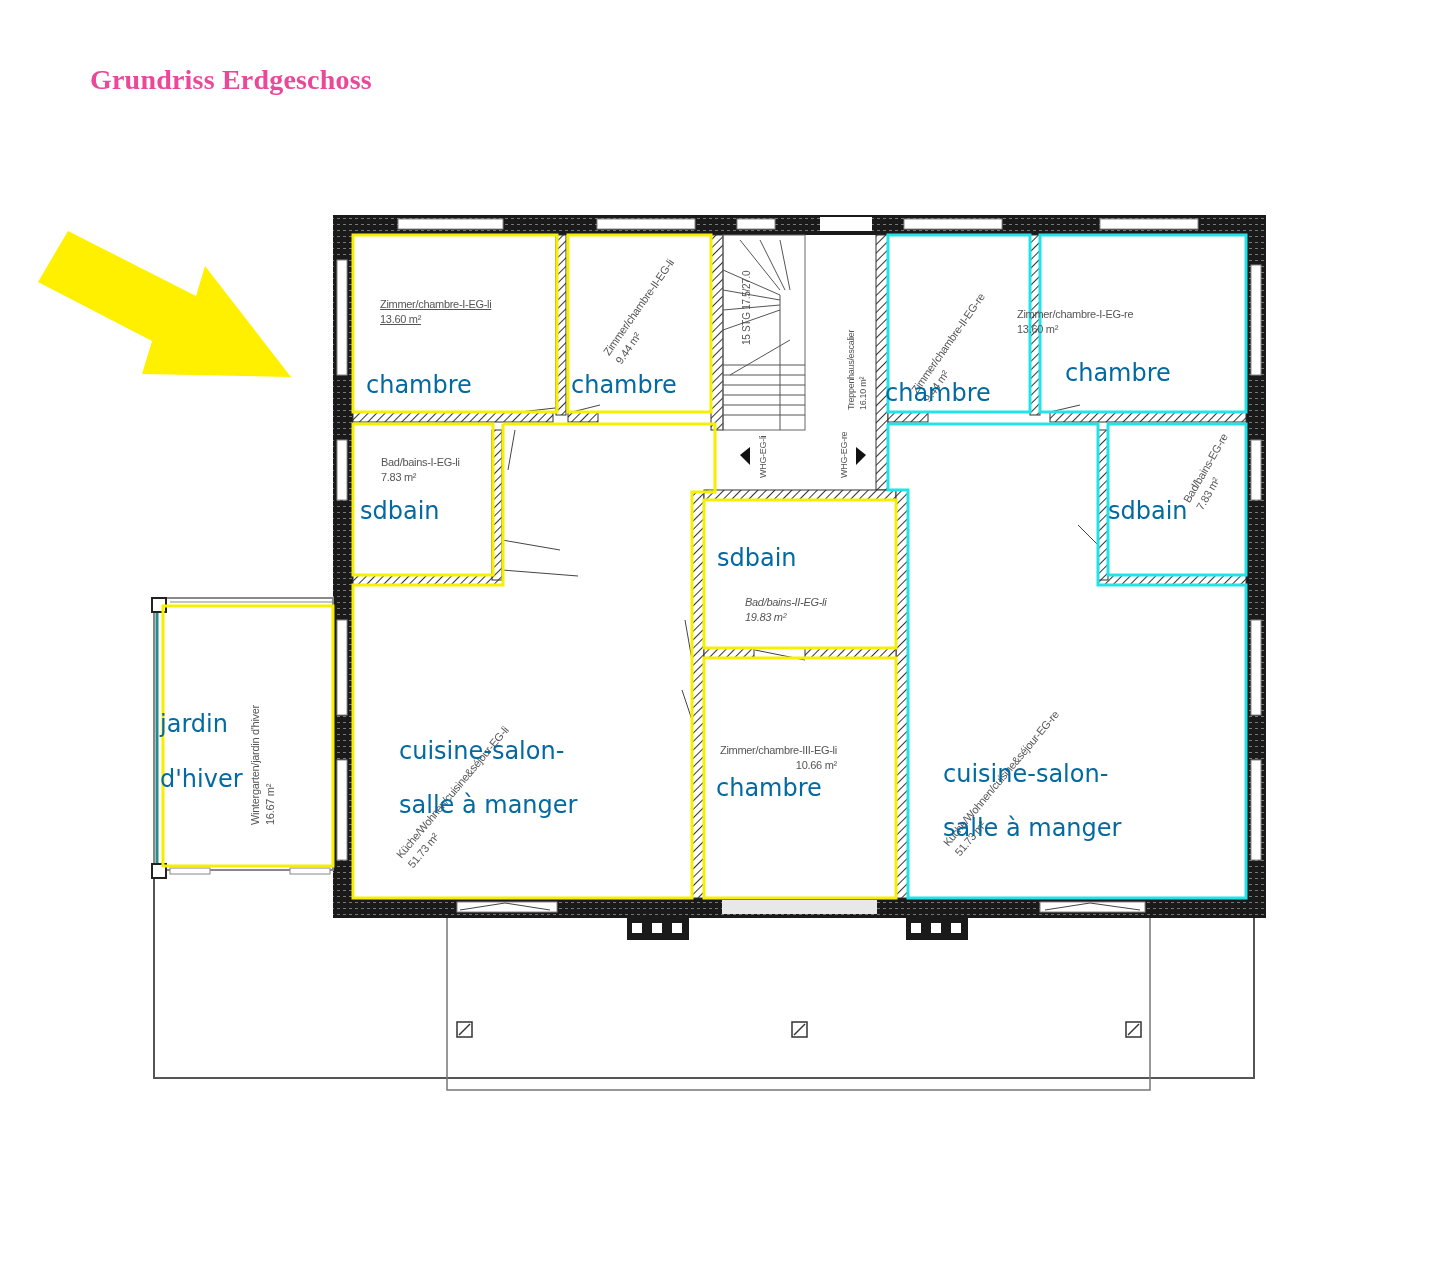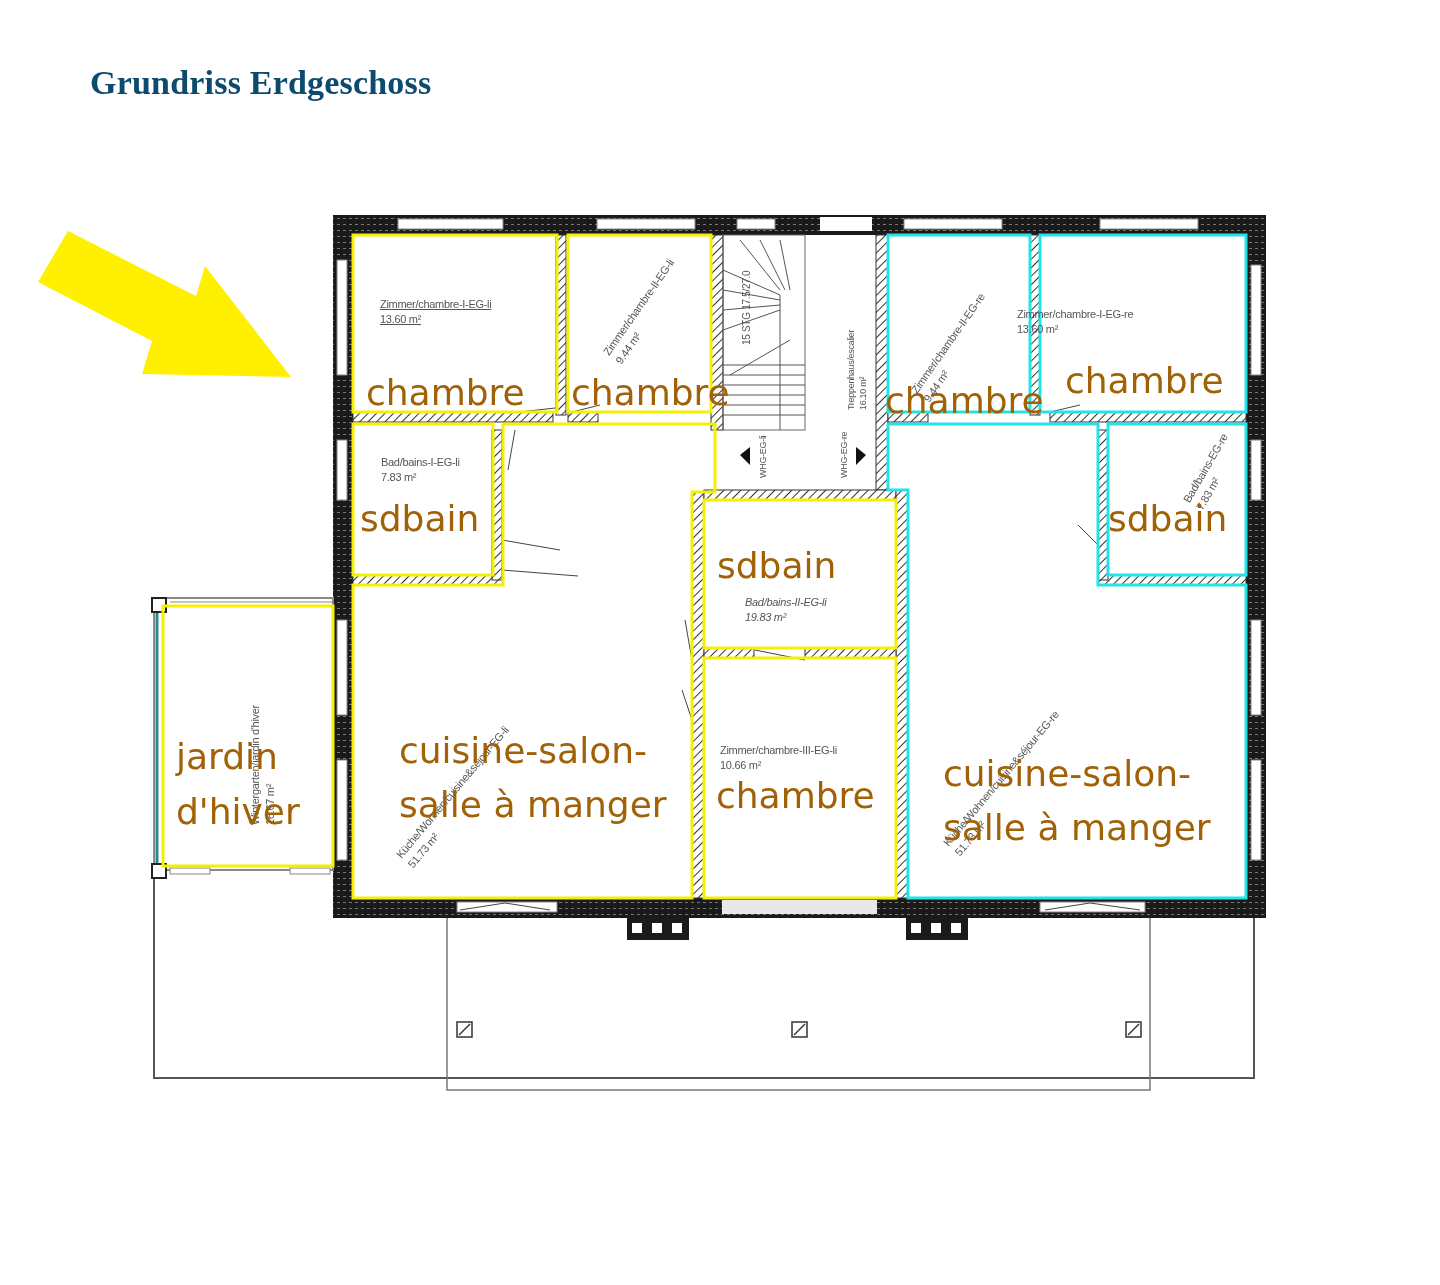--- a/index.html
+++ b/index.html
@@ -1,19 +1,19 @@
 <!DOCTYPE html>
 <html><head>
 <meta charset="utf-8">
 <style>
   html, body { margin: 0; padding: 0; background: #ffffff; }
   body { width: 1440px; height: 1285px; position: relative; overflow: hidden; font-family: "Liberation Sans", sans-serif; }
-  .title { position: absolute; left: 90px; top: 64px; font-family: "Liberation Serif", serif; font-weight: bold; font-size: 34px; color: #0c4a6e; letter-spacing: 0.2px; }
+  .title { position: absolute; left: 90px; top: 64px; font-family: "Liberation Serif", serif; font-weight: bold; font-size: 28px; color: #ec4899; letter-spacing: 0.2px; }
   svg.plan { position: absolute; left: 0; top: 0; }
-  .red-label { position: absolute; color: #a16207; font-family: "DejaVu Sans", sans-serif; font-size: 36px; line-height: 1.15; white-space: nowrap; }
+  .red-label { position: absolute; color: #0369a1; font-family: "DejaVu Sans", sans-serif; font-size: 24px; line-height: 1.15; white-space: nowrap; }
   .cad { position: absolute; color: #555; font-family: "Liberation Sans Narrow", "Liberation Sans", sans-serif; font-size: 11px; line-height: 1.35; white-space: nowrap; transform-origin: 0 0; letter-spacing: -0.3px; }
   .cad .area { display: block; }
 </style>
 </head>
 <body>
 
 <div class="title">Grundriss Erdgeschoss</div>
 
 <svg class="plan" width="1440" height="1285" viewBox="0 0 1440 1285">
   <defs>
@@ -175,21 +175,21 @@
   <span class="area">9.44 m²</span>
 </div>
 <div class="cad" style="left:381px;top:455px;">
   <span>Bad/bains-I-EG-li</span>
   <span class="area">7.83 m²</span>
 </div>
 <div class="cad" style="left:745px;top:595px;font-style:italic;">
   <span>Bad/bains-II-EG-li</span>
   <span class="area">19.83 m²</span>
 </div>
-<div class="cad" style="left:720px;top:743px;">
+<div class="cad" style="left:720px;top:743px;text-align:right;">
   <span>Zimmer/chambre-III-EG-li</span>
   <span class="area">10.66 m²</span>
 </div>
 <div class="cad" style="left:393px;top:852px;transform:rotate(-50deg);">
   <span>Küche/Wohnen/cuisine&amp;séjour-EG-li</span>
   <span class="area">51.73 m²</span>
 </div>
 <div class="cad" style="left:248px;top:825px;transform:rotate(-90deg);">
   <span>Wintergarten/jardin d'hiver</span>
   <span class="area">16.67 m²</span>
@@ -226,21 +226,21 @@
 
 <div class="red-label" style="left:366px;top:372px;">chambre</div>
 <div class="red-label" style="left:571px;top:372px;">chambre</div>
 <div class="red-label" style="left:360px;top:498px;">sdbain</div>
 <div class="red-label" style="left:717px;top:545px;">sdbain</div>
 <div class="red-label" style="left:716px;top:775px;">chambre</div>
 <div class="red-label" style="left:399px;top:724px;line-height:54px;">
   <div>cuisine-salon-</div>
   <div>salle à manger</div>
 </div>
-<div class="red-label" style="left:176px;top:697px;line-height:55px;margin-top:32px;">
+<div class="red-label" style="left:160px;top:697px;line-height:55px;">
   <div>jardin</div>
   <div>d'hiver</div>
 </div>
 <div class="red-label" style="left:885px;top:380px;">chambre</div>
 <div class="red-label" style="left:1065px;top:360px;">chambre</div>
 <div class="red-label" style="left:1108px;top:498px;">sdbain</div>
 <div class="red-label" style="left:943px;top:747px;line-height:54px;">
   <div>cuisine-salon-</div>
   <div>salle à manger</div>
 </div>

